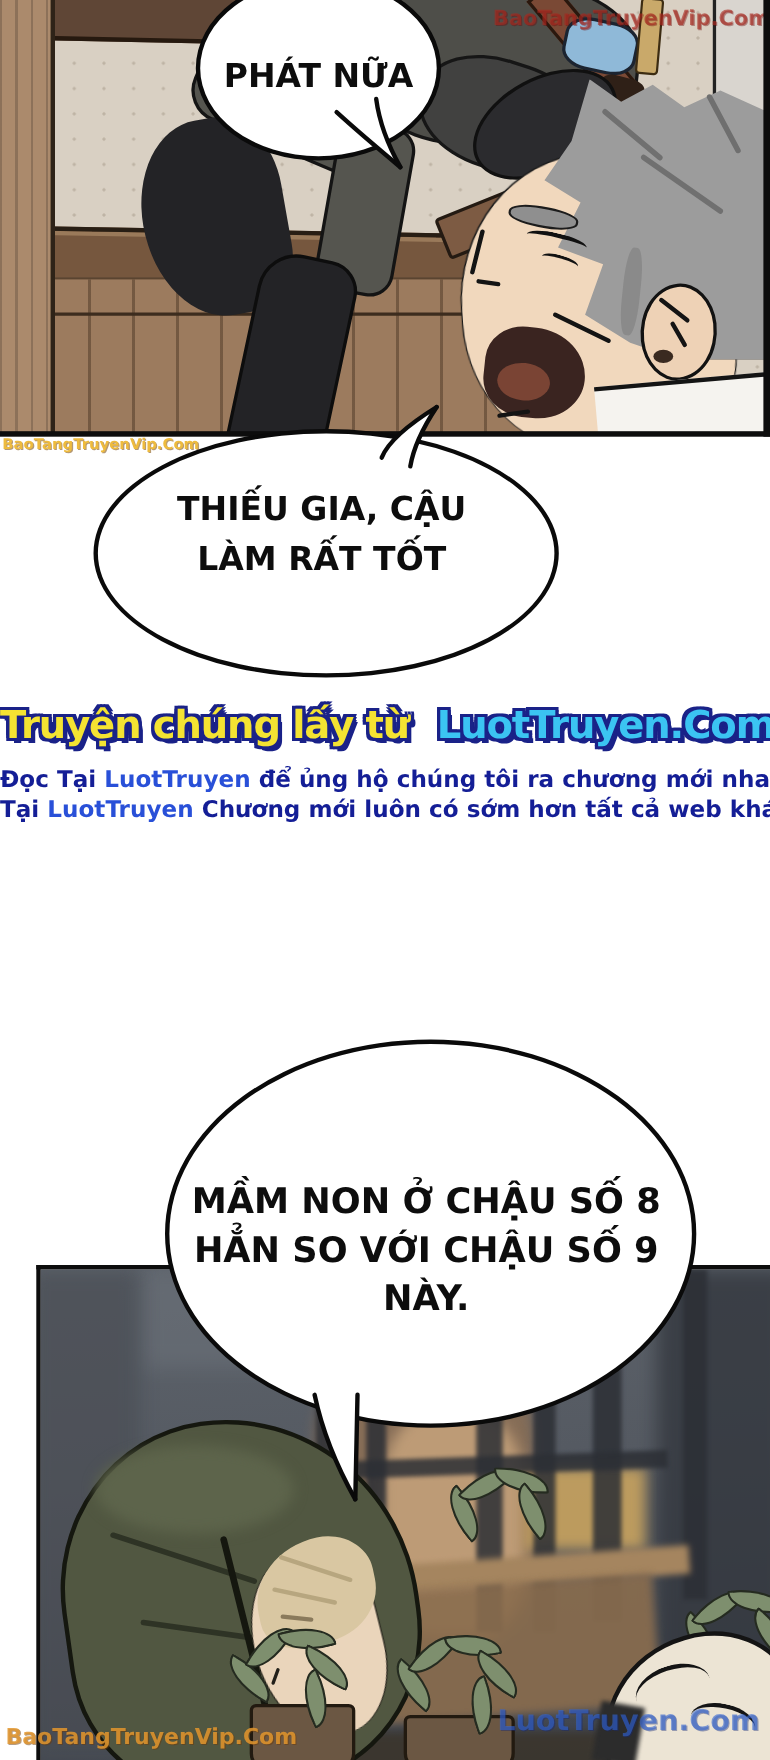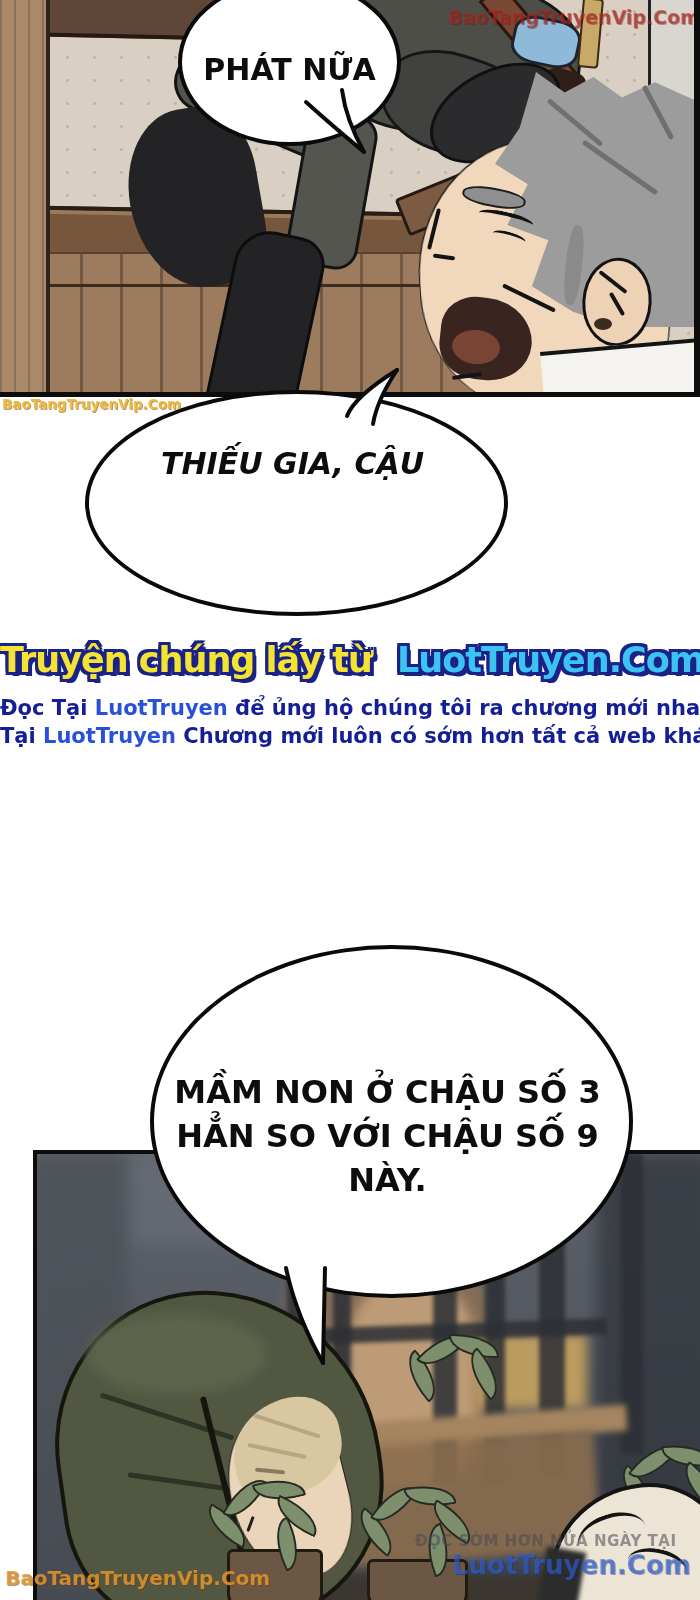--- a/index.html
+++ b/index.html
@@ -86,22 +86,23 @@
 
   <div class="a" style="left:694px;top:0;width:6px;height:397px;background:#0d0d0d;"></div>
   <div class="a" style="left:0;top:392px;width:700px;height:5px;background:#0d0d0d;"></div>
 
   <div class="bubble" style="left:85px;top:390px;width:415px;height:218px;"></div>
   <svg style="left:335px;top:362px;" width="72" height="72" viewBox="0 0 72 72">
     <path d="M12,54 Q20,34 62,8 Q42,38 38,62 Z" fill="#ffffff"></path>
     <path d="M12,54 Q20,34 62,8" fill="none" stroke="#0a0a0a" stroke-width="4" stroke-linecap="round"></path>
     <path d="M62,8 Q42,38 38,62" fill="none" stroke="#0a0a0a" stroke-width="4" stroke-linecap="round"></path>
   </svg>
-  <div class="btxt" style="left:95px;top:441px;width:395px;font-size:30px;line-height:45px;font-style:italic;">
+  <div class="btxt" style="left:95px;top:441px;width:395px;font-size:30px;line-height:45px;">
     <div>THIẾU GIA, CẬU</div>
+    <div>LÀM RẤT TỐT</div>
   </div>
 
   <div class="a" style="left:0;top:640px;width:700px;text-align:center;font-weight:bold;font-size:35px;letter-spacing:-1px;white-space:nowrap;">
     <span style="color:#f4e332;text-shadow:-3px -3px 0 #1a2288,3px -3px 0 #1a2288,-3px 3px 0 #1a2288,3px 3px 0 #1a2288,-3px 0 0 #1a2288,3px 0 0 #1a2288,0 -3px 0 #1a2288,0 3px 0 #1a2288,4px 4px 0 #1a2288;">Truyện chúng lấy từ</span>
     <span style="color:#3bc4f2;margin-left:14px;text-shadow:-3px -3px 0 #1a2288,3px -3px 0 #1a2288,-3px 3px 0 #1a2288,3px 3px 0 #1a2288,-3px 0 0 #1a2288,3px 0 0 #1a2288,0 -3px 0 #1a2288,0 3px 0 #1a2288,4px 4px 0 #1a2288;">LuotTruyen.Com</span>
   </div>
   <div class="a" style="left:0;top:696px;width:700px;text-align:center;font-weight:bold;font-size:21px;color:#141e96;white-space:nowrap;">
     <span>Đọc Tại </span><span style="color:#2950d8;">LuotTruyen</span><span> để ủng hộ chúng tôi ra chương mới nhanh hơn.</span>
   </div>
   <div class="a" style="left:0;top:724px;width:700px;text-align:center;font-weight:bold;font-size:21px;color:#141e96;white-space:nowrap;">
@@ -175,23 +176,22 @@
     <div class="a" style="left:505px;top:395px;width:40px;height:55px;background:#2c2c2c;filter:blur(2px);transform:rotate(10deg);"></div>
   </div>
 
   <div class="bubble" style="left:150px;top:945px;width:475px;height:345px;"></div>
   <svg style="left:278px;top:1260px;" width="52" height="108" viewBox="0 0 52 108">
     <path d="M8,8 C16,46 32,80 45,103 L47,8 Z" fill="#ffffff"></path>
     <path d="M8,8 C16,46 32,80 45,103" fill="none" stroke="#0a0a0a" stroke-width="4" stroke-linecap="round"></path>
     <path d="M47,8 L45,103" fill="none" stroke="#0a0a0a" stroke-width="4" stroke-linecap="round"></path>
   </svg>
   <div class="btxt" style="left:160px;top:1070px;width:455px;font-size:32px;line-height:44px;">
-    <div>MẦM NON Ở CHẬU SỐ 3</div>
+    <div>MẦM NON Ở CHẬU SỐ 8</div>
     <div>HẲN SO VỚI CHẬU SỐ 9</div>
     <div>NÀY.</div>
   </div>
 
   <div class="wm" style="left:2px;top:396px;font-size:13.5px;color:#eebb3e;text-shadow:1px 1px 0 rgba(120,70,0,.55);">BaoTangTruyenVip.Com</div>
   <div class="wm" style="left:5px;top:1566px;font-size:20px;color:rgba(226,150,47,.85);text-shadow:1px 1px 0 rgba(110,60,10,.5);">BaoTangTruyenVip.Com</div>
-  <div class="wm" style="left:415px;top:1532px;font-size:15px;letter-spacing:.5px;color:rgba(70,72,82,.55);">ĐỌC SỚM HƠN NỬA NGÀY TẠI</div>
   <div class="wm" style="left:452px;top:1550px;font-size:26px;color:rgba(50,100,210,.6);text-shadow:1px 1px 0 rgba(20,40,120,.4);">LuotTruyen.Com</div>
 
 </div>
 
 </body></html>

